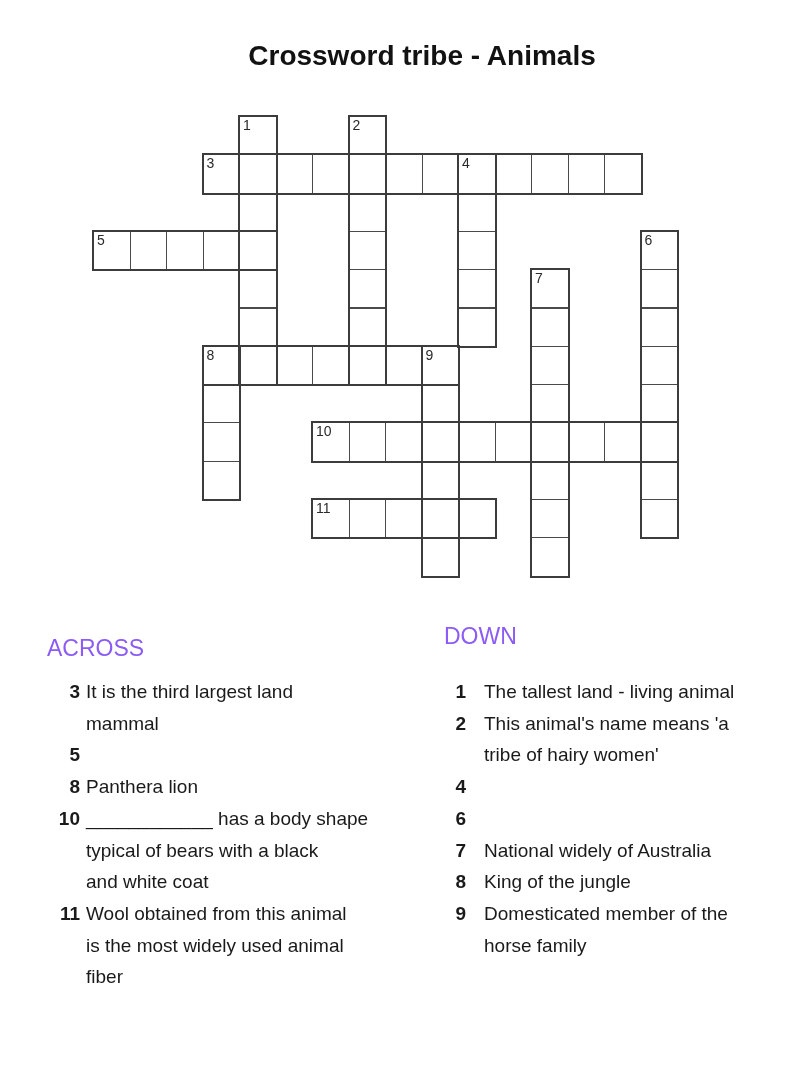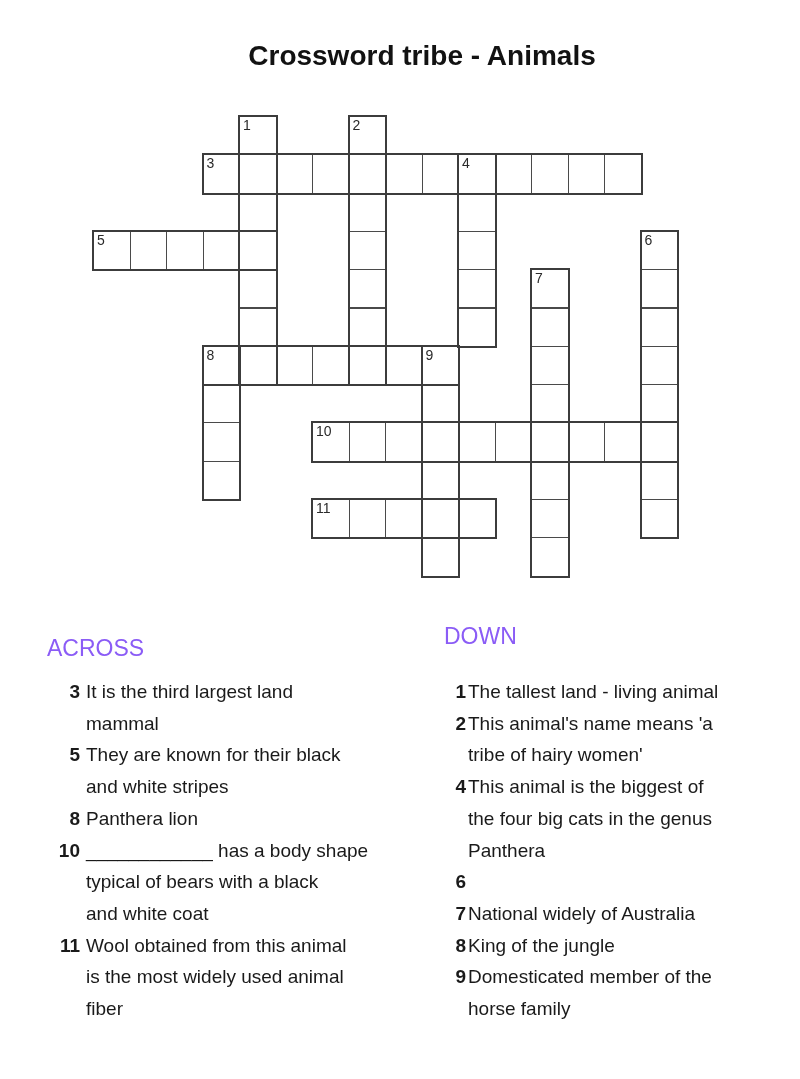--- a/index.html
+++ b/index.html
@@ -38,21 +38,21 @@
   #down-heading   { left: 444px; top: 606px; }
   .clue-list { position: absolute; font-size: 19px; line-height: 31.7px; }
   #across-list { left: 47px;  top: 676px; }
   #down-list   { left: 443px; top: 676px; }
   .clue { display: flex; align-items: flex-start; }
   .clue .num { font-weight: bold; text-align: right; flex: 0 0 auto; }
   .clue .txt { white-space: pre-line; }
   #across-list .num { width: 33px; }
   #across-list .txt { margin-left: 6px;  width: 318px; }
   #down-list   .num { width: 23px; }
-  #down-list   .txt { margin-left: 2px; width: 312px; }
+  #down-list   .txt { margin-left: 18px; width: 312px; }
 </style>
 </head>
 <body>
 
 <div class="title">Crossword tribe - Animals</div>
 
 <div id="grid-layer">
     <div class="cell" style="left: 239px; top: 116px; width: 37.5px; height: 39.3px; border-color: rgb(74, 74, 74);">
       <span class="cnum">1</span>
     </div>
@@ -164,22 +164,20 @@
 <section>
   <h2 class="heading" id="across-heading">ACROSS</h2>
   <div class="clue-list" id="across-list">
       <div class="clue">
         <span class="num">3</span>
         <span class="txt">It is the third largest land
 mammal</span>
       </div>
       <div class="clue">
         <span class="num">5</span>
-        <span class="txt">They are known for their black
-and white stripes</span>
       </div>
       <div class="clue">
         <span class="num">8</span>
         <span class="txt">Panthera lion</span>
       </div>
       <div class="clue">
         <span class="num">10</span>
         <span class="txt">____________ has a body shape
 typical of bears with a black
 and white coat</span>
@@ -200,23 +198,20 @@
         <span class="num">1</span>
         <span class="txt">The tallest land - living animal</span>
       </div>
       <div class="clue">
         <span class="num">2</span>
         <span class="txt">This animal's name means 'a
 tribe of hairy women'</span>
       </div>
       <div class="clue">
         <span class="num">4</span>
-        <span class="txt">This animal is the biggest of
-the four big cats in the genus
-Panthera</span>
       </div>
       <div class="clue">
         <span class="num">6</span>
       </div>
       <div class="clue">
         <span class="num">7</span>
         <span class="txt">National widely of Australia</span>
       </div>
       <div class="clue">
         <span class="num">8</span>

